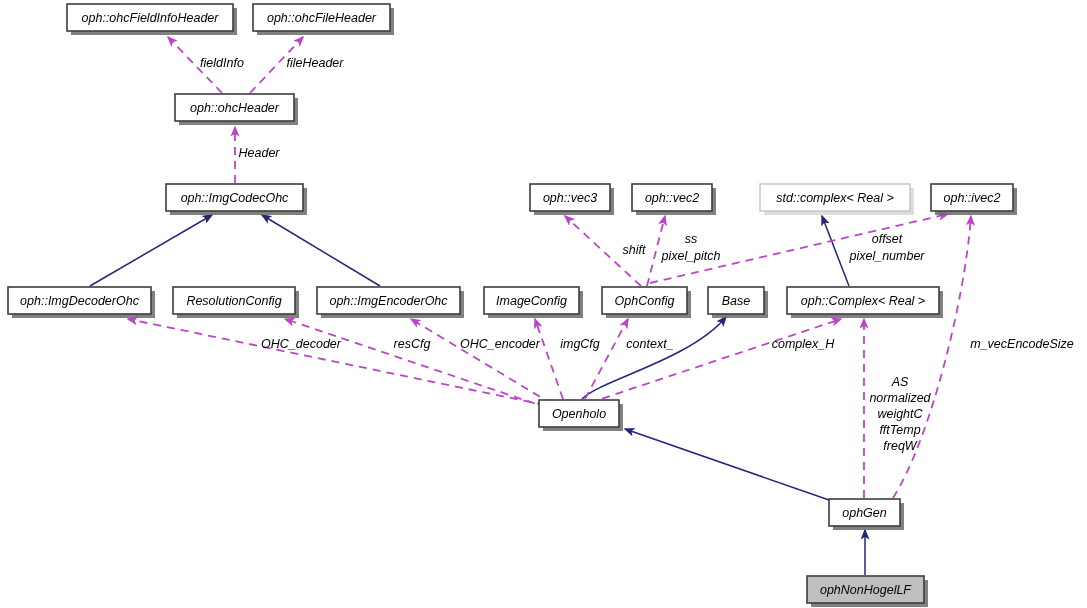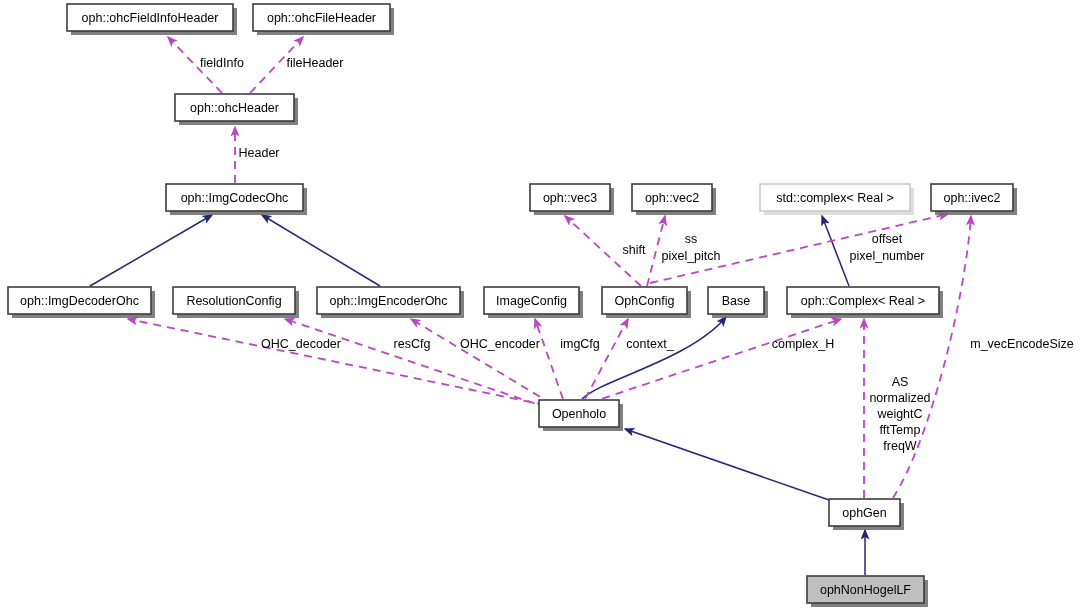--- a/index.html
+++ b/index.html
@@ -10,20 +10,21 @@
   body {
     width: 1087px;
     height: 608px;
     font-family: "Liberation Sans", sans-serif;
     overflow: hidden;
   }
   #diagram-root {
     position: relative;
     width: 1087px;
     height: 496px;
+    font-style: italic;
   }
   svg#uml-svg {
     position: absolute;
     top: 0;
     left: 0;
     width: 1087px;
     height: 608px;
   }
   .node-box {
     fill: #ffffff;

